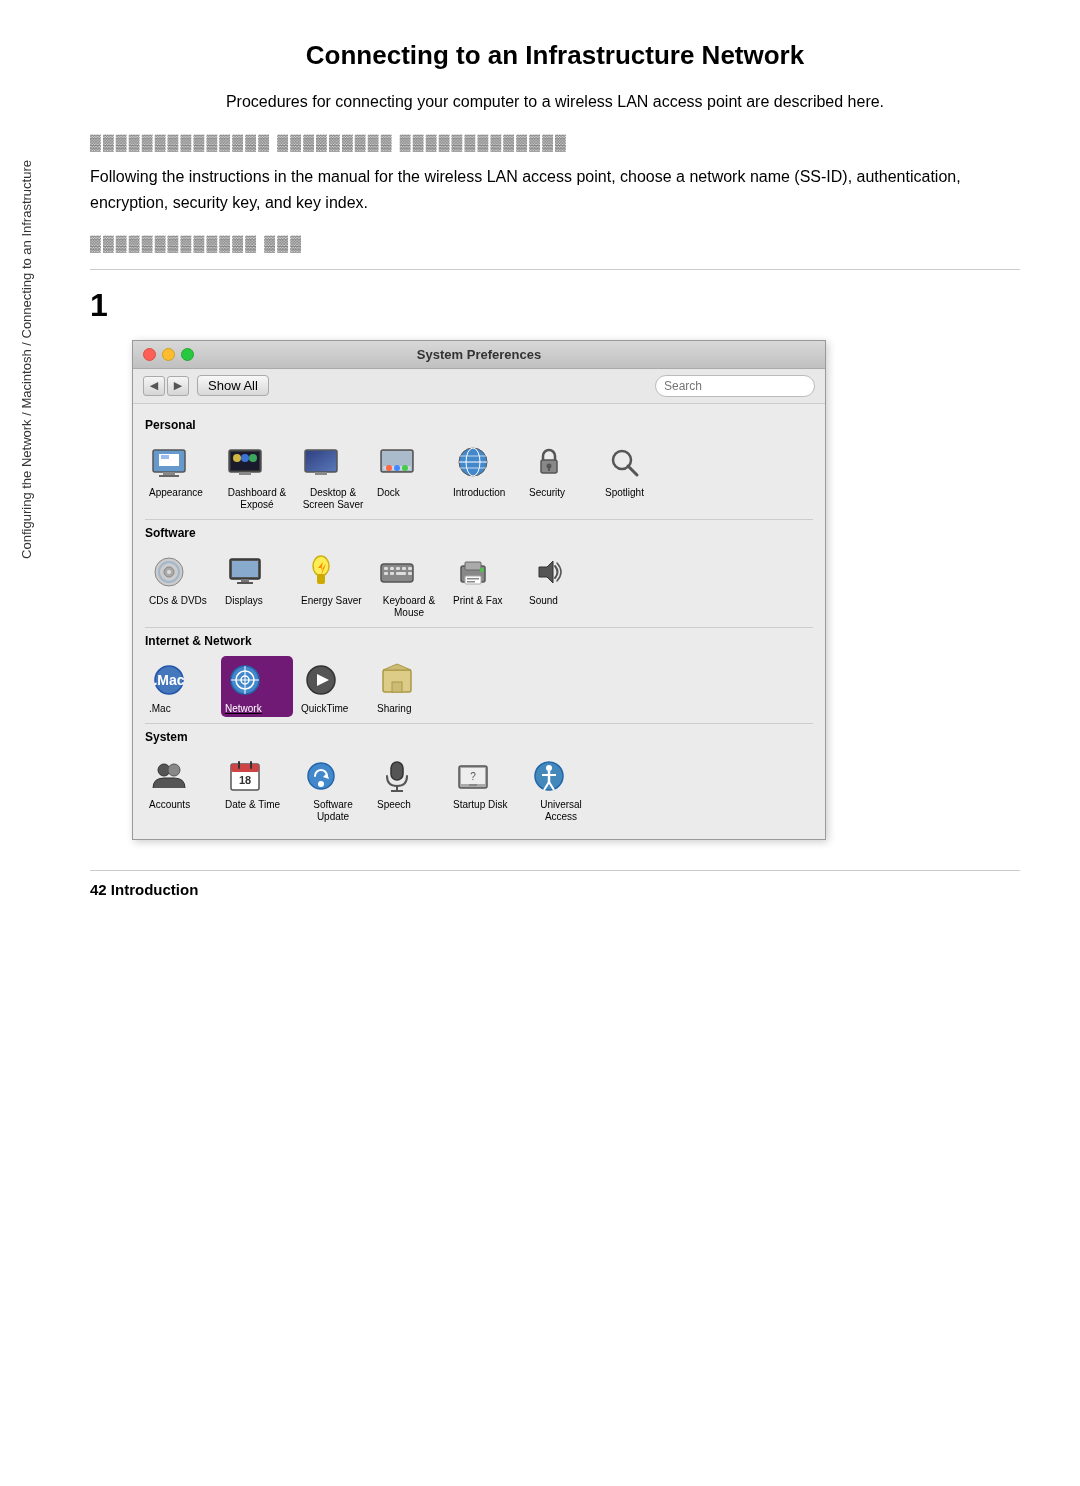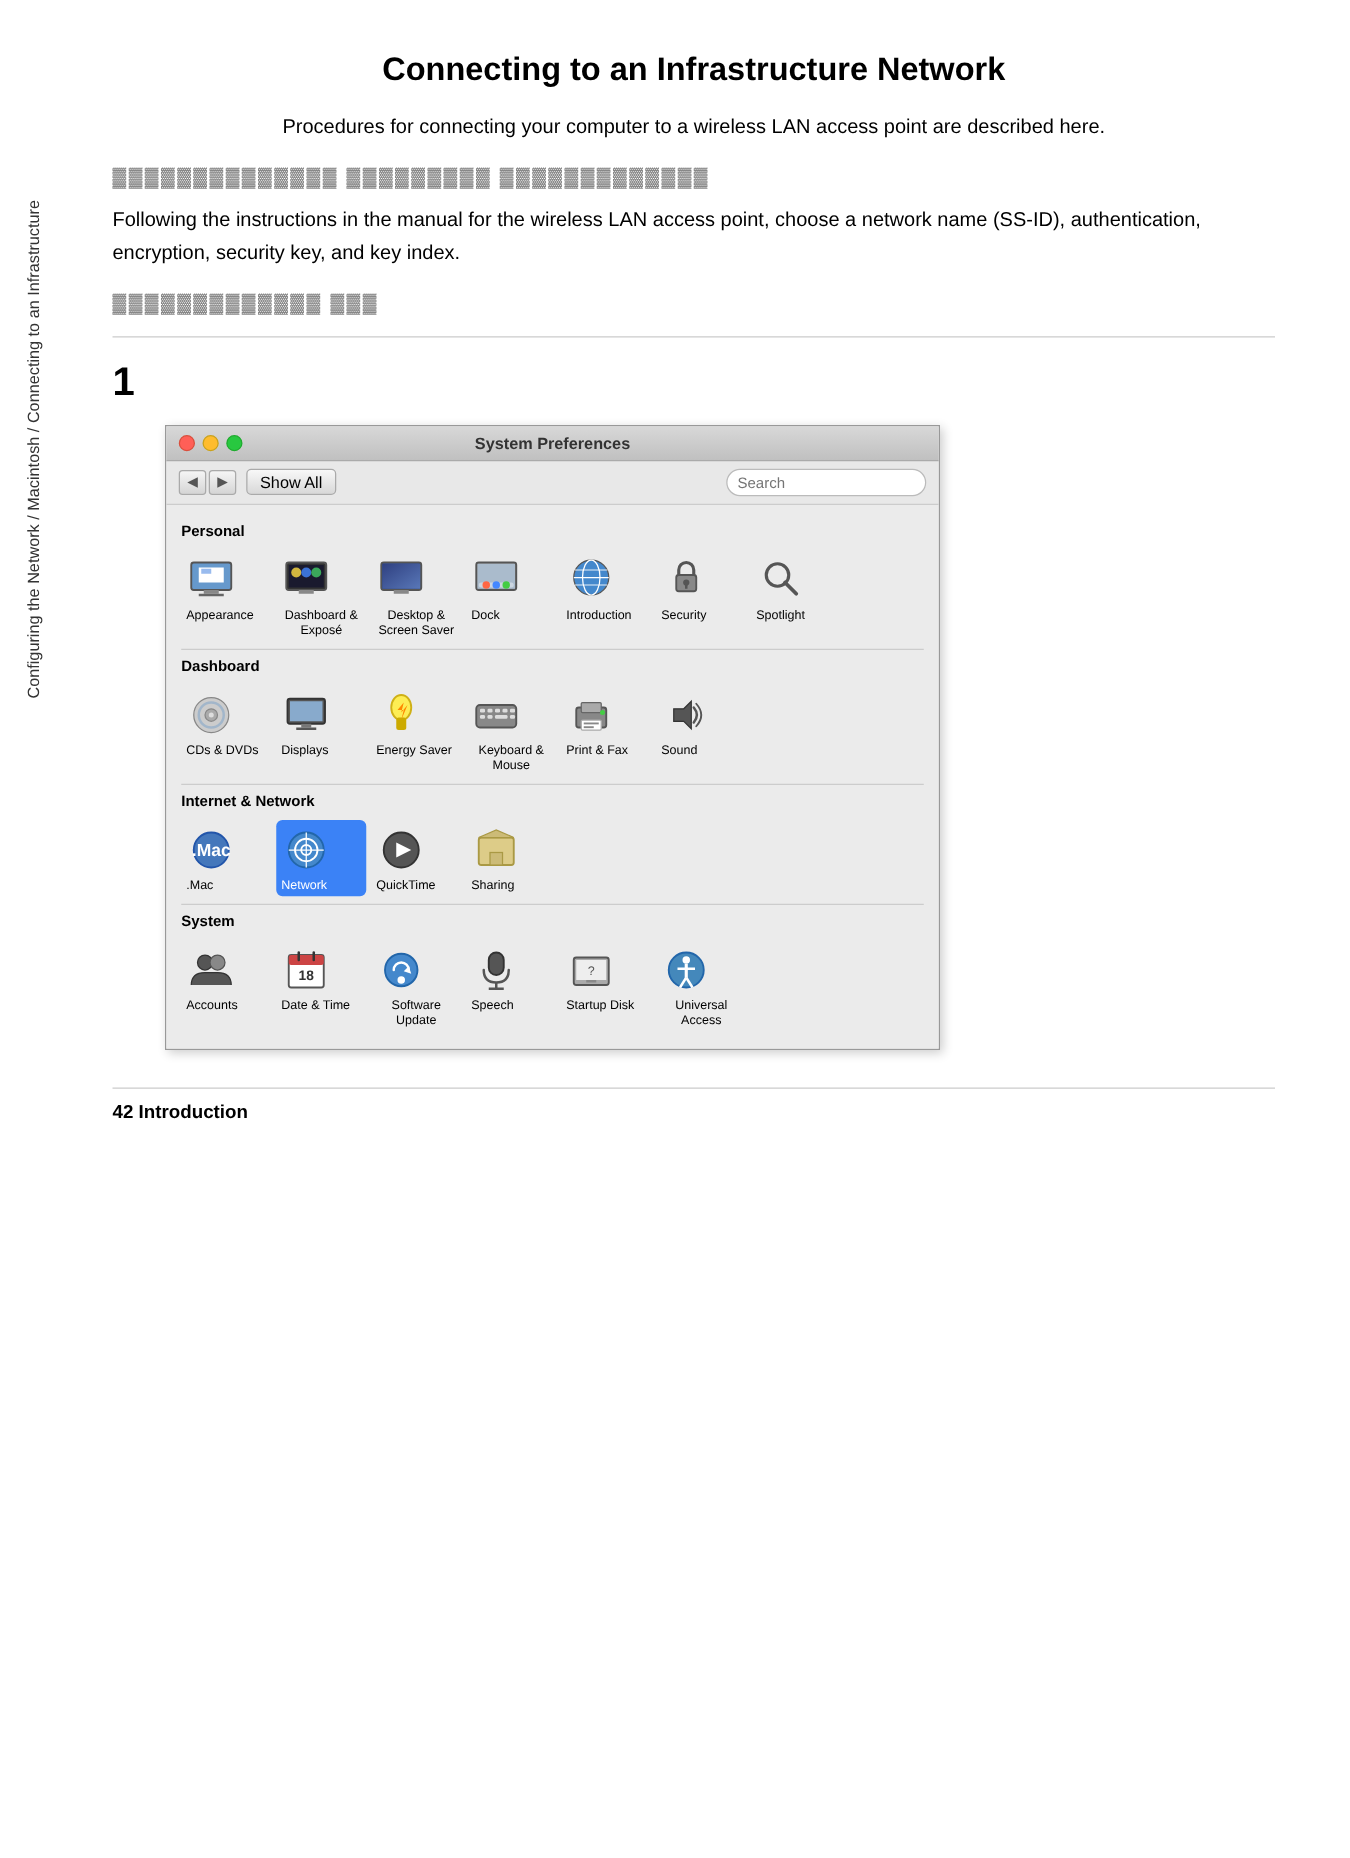--- a/index.html
+++ b/index.html
@@ -101,21 +101,21 @@
       line-height: 1.5;
       padding-top: 6px;
     }
 
     
     .syspref-window {
       border: 1px solid #999;
       border-radius: 0;
       overflow: hidden;
       background: #e8e8e8;
-      width: 620px;
+      width: 694px;
       margin-left: 42px;
       margin-top: 8px;
       box-shadow: 2px 2px 8px rgba(0,0,0,0.2);
     }
 
     .window-titlebar {
       background: linear-gradient(to bottom, #d8d8d8, #c0c0c0);
       height: 28px;
       display: flex;
       align-items: center;
@@ -224,21 +224,22 @@
       display: flex;
       flex-direction: column;
       align-items: flex-start;
       width: 72px;
       padding: 4px 4px 2px;
       border-radius: 5px;
       cursor: pointer;
     }
 
     .pref-item.selected {
-      background: #3b82f6;
+      background: #701a75;
+      text-decoration: underline;
     }
 
     .pref-item.selected .pref-label {
       color: #fff;
     }
 
     .pref-icon {
       width: 40px;
       height: 40px;
       display: flex;
@@ -422,21 +423,21 @@
                   <line x1="21" y1="20" x2="30" y2="29" stroke="#555" stroke-width="3" stroke-linecap="round"></line>
                 </svg>
             </div>
             <div class="pref-label">Spotlight</div>
           </div>
 
         </div>
 
         <hr class="section-divider">
 
-        <div class="section-label">Dashboard</div>
+        <div class="section-label">Software</div>
         <div class="icons-row">
 
           <div class="pref-item">
             <div class="pref-icon">
               <svg viewBox="0 0 36 36">
                   <circle cx="18" cy="18" r="14" fill="#ccc" stroke="#888" stroke-width="1"></circle>
                   <circle cx="18" cy="18" r="5" fill="#aaa" stroke="#888" stroke-width="1"></circle>
                   <circle cx="18" cy="18" r="2" fill="#ddd"></circle>
                   <ellipse cx="18" cy="18" rx="10" ry="10" fill="none" stroke="rgba(100,150,200,0.4)" stroke-width="2"></ellipse>
                 </svg>

